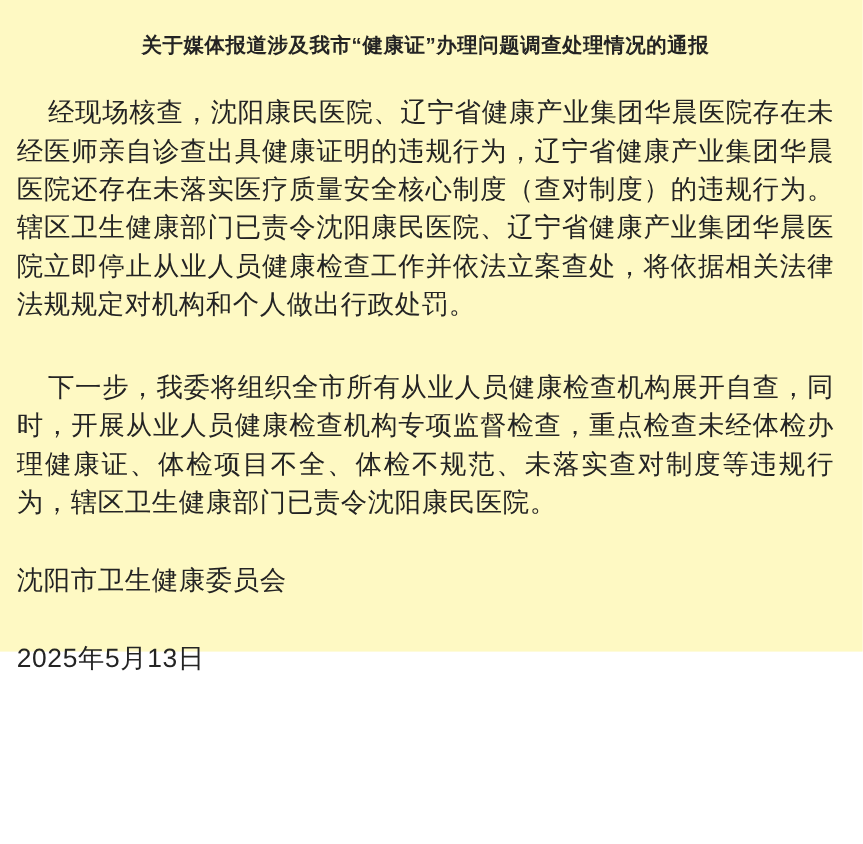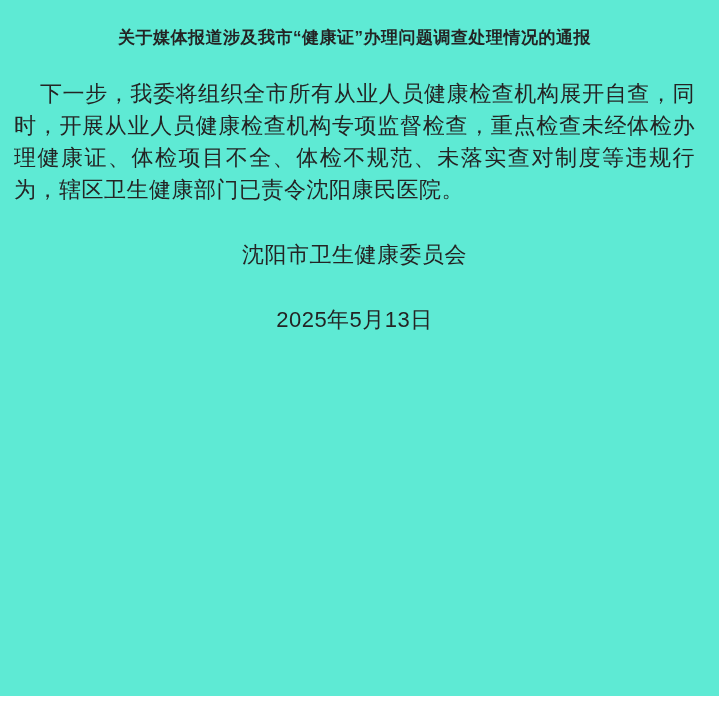--- a/index.html
+++ b/index.html
@@ -9,24 +9,24 @@
   }
   body {
     width: 719px;
     height: 703px;
     overflow: hidden;
     font-family: "Liberation Sans", sans-serif;
   }
   .doc {
     box-sizing: border-box;
     width: 719px;
-    height: 696px;
+    height: 543px;
     padding: 22px 24px 0 14px;
     color: #242424;
-    background: #5eead4;
+    background: #fef9c3;
   }
   .title {
     margin: 0 0 24px 0;
     font-size: 17px;
     font-weight: 700;
     line-height: 32px;
     letter-spacing: 0.5px;
     text-align: center;
     color: #242424;
   }
@@ -41,33 +41,34 @@
     color: #242424;
   }
   p.body.gap-lg {
     margin-bottom: 37px;
   }
   .sign, .date {
     margin: 0 0 33px 0;
     font-size: 22px;
     line-height: 32px;
     letter-spacing: 0.5px;
-    text-align: center;
+    text-align: left;
     color: #242424;
   }
   .date {
     margin-bottom: 0;
   }
 </style>
 </head>
 <body>
 
 <div class="doc">
   <h1 class="title">关于媒体报道涉及我市“健康证”办理问题调查处理情况的通报</h1>
 
 
+  <p class="body gap-lg">经现场核查，沈阳康民医院、辽宁省健康产业集团华晨医院存在未经医师亲自诊查出具健康证明的违规行为，辽宁省健康产业集团华晨医院还存在未落实医疗质量安全核心制度（查对制度）的违规行为。辖区卫生健康部门已责令沈阳康民医院、辽宁省健康产业集团华晨医院立即停止从业人员健康检查工作并依法立案查处，将依据相关法律法规规定对机构和个人做出行政处罚。</p>
 
   <p class="body">下一步，我委将组织全市所有从业人员健康检查机构展开自查，同时，开展从业人员健康检查机构专项监督检查，重点检查未经体检办理健康证、体检项目不全、体检不规范、未落实查对制度等违规行为，辖区卫生健康部门已责令沈阳康民医院。</p>
 
   <p class="sign">沈阳市卫生健康委员会</p>
 
   <p class="date">2025年5月13日</p>
 </div>
 
 </body></html>

